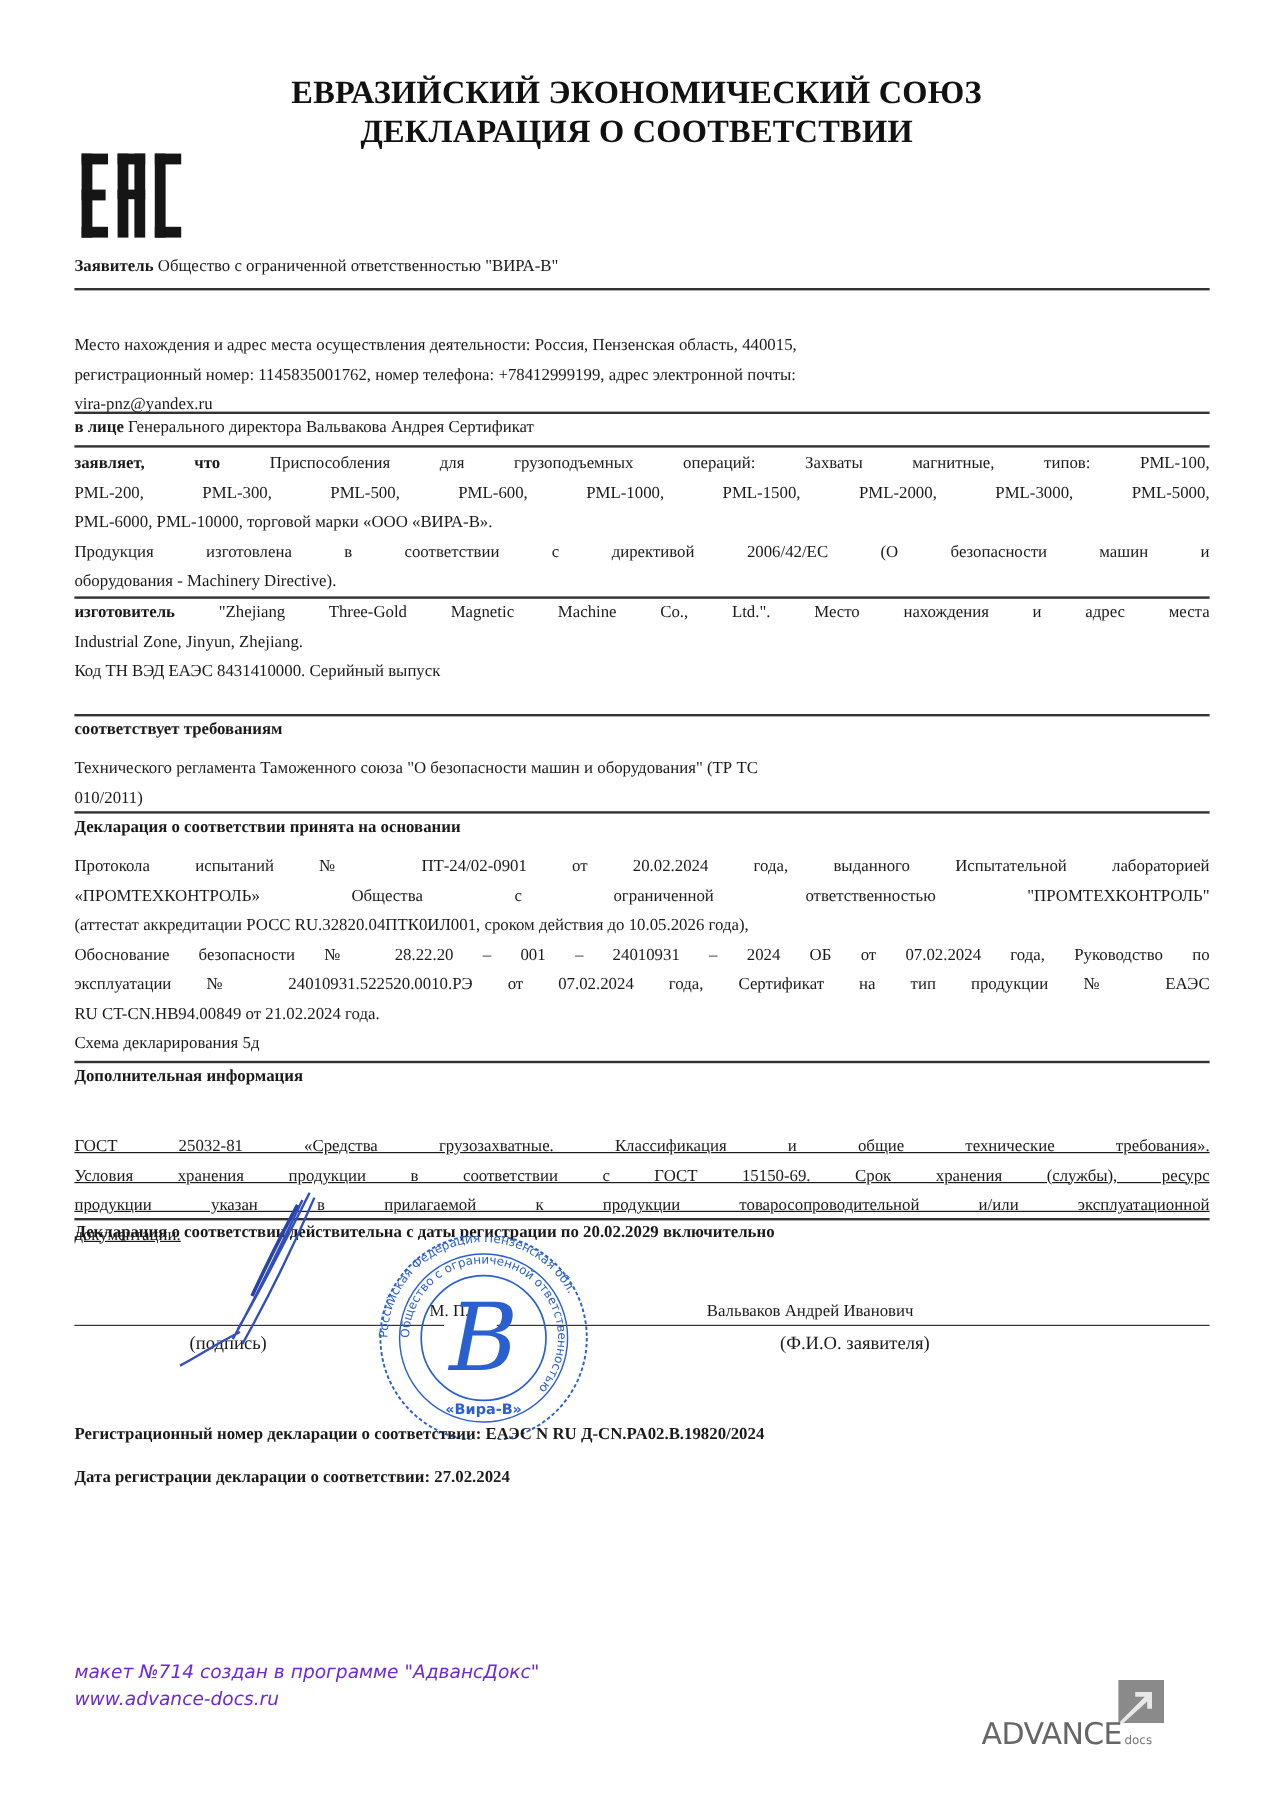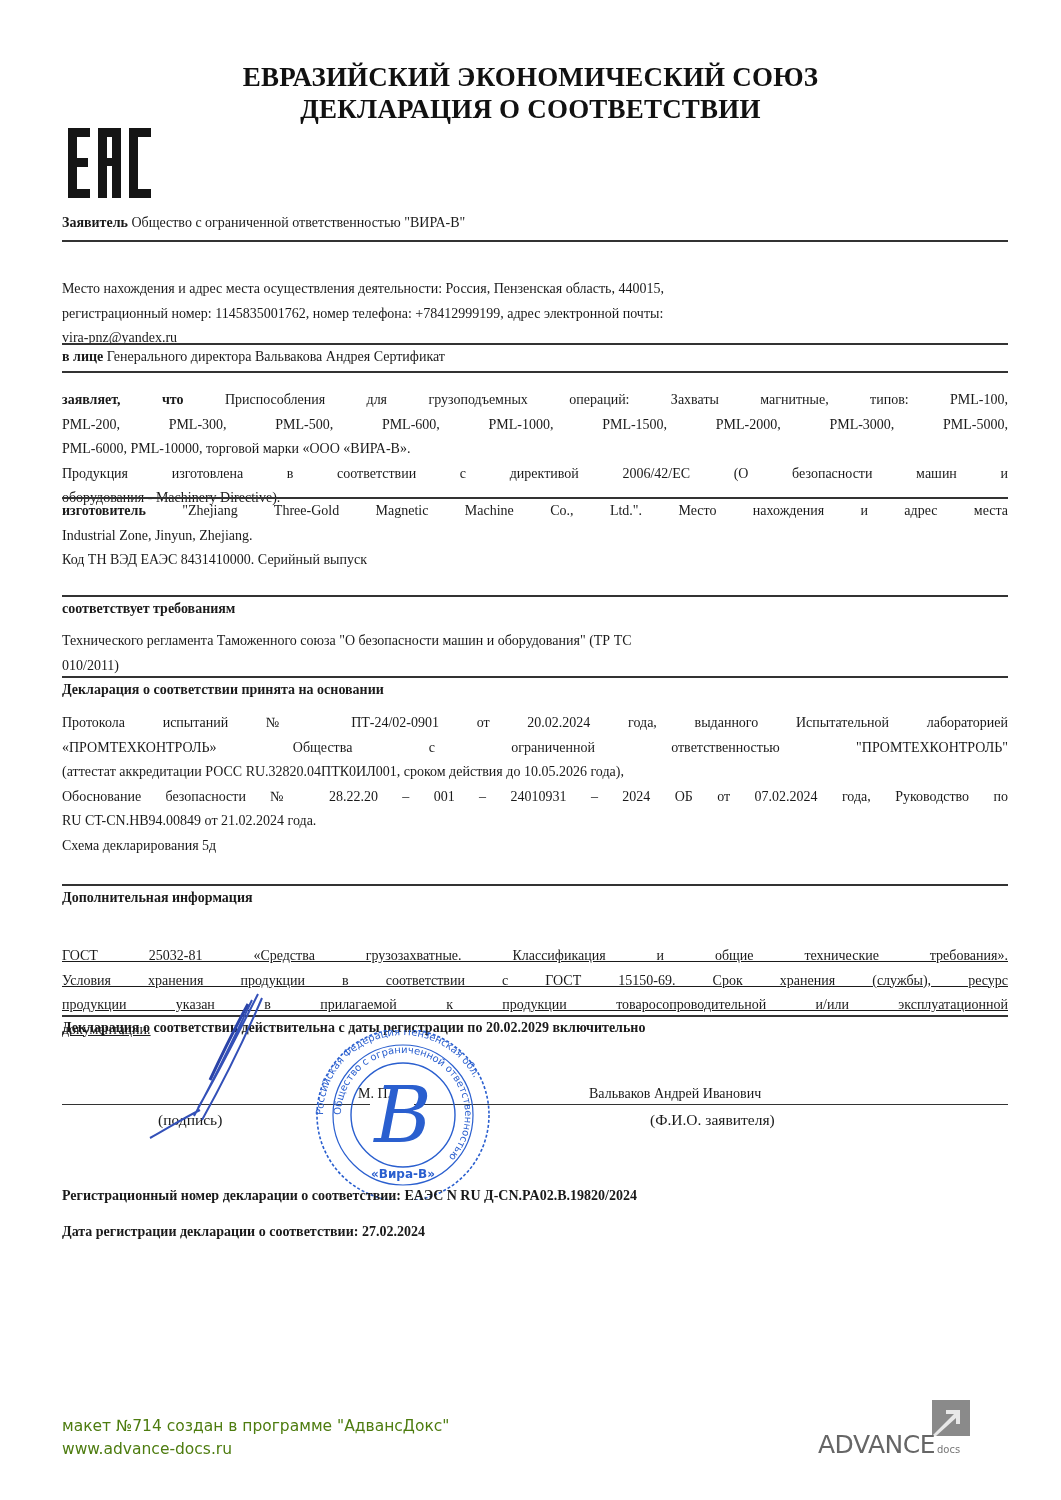--- a/index.html
+++ b/index.html
@@ -16,21 +16,21 @@
   .t2 { top: 94px; }
   .eac { position: absolute; left: 68px; top: 128px; width: 84px; height: 70px; }
   .eac div { position: absolute; background: #151515; }
   .block { position: absolute; left: 62px; width: 946px; font-size: 14px; line-height: 24.5px; }
   .rule { position: absolute; left: 62px; width: 946px; height: 0; border-top: 2px solid #333; }
   .just-last { text-align: justify; text-align-last: justify; }
   b { font-weight: bold; }
   .sig-line { position: absolute; height: 0; border-top: 1.5px solid #333; }
   .small { font-size: 15.5px; }
   .stamp { position: absolute; left: 298px; top: 1030px; width: 210px; height: 170px; }
-  .footer { position: absolute; left: 62px; top: 1415px; font-family: "DejaVu Sans", sans-serif; font-size: 15.5px; line-height: 23px; color: #4d7c0f; }
+  .footer { position: absolute; left: 62px; top: 1382px; font-family: "DejaVu Sans", sans-serif; font-size: 15.5px; line-height: 23px; color: #6d28d9; font-style: italic; }
   .logo { position: absolute; left: 818px; top: 1400px; width: 160px; height: 62px; }
   .logo-text { position: absolute; left: 0; top: 30px; font-family: "DejaVu Sans", sans-serif; font-size: 25px; color: #666; letter-spacing: -0.5px; }
   .logo-sub { font-size: 10px; color: #777; margin-left: 2px; letter-spacing: 0; }
   .logo-mark { position: absolute; left: 110px; top: 0px; width: 42px; height: 36px; }
 </style>
 </head>
 <body>
 
 <div class="page">
 
@@ -66,21 +66,21 @@
     <div>vira-pnz@yandex.ru</div>
   </div>
   <div class="rule" style="top:343px;"></div>
 
   <div class="block" style="top:345px;">
     <b>в лице</b>
     <span>Генерального директора Вальвакова Андрея Сертификат</span>
   </div>
   <div class="rule" style="top:371px;"></div>
 
-  <div class="block" style="top:388px;">
+  <div class="block" style="top:375px;">
     <div class="just-last"><b>заявляет, что</b> <span>Приспособления для грузоподъемных операций: Захваты магнитные, типов: PML-100,</span></div>
     <div class="just-last">PML-200, PML-300, PML-500, PML-600, PML-1000, PML-1500, PML-2000, PML-3000, PML-5000,</div>
     <div>PML-6000, PML-10000, торговой марки «ООО «ВИРА-В».</div>
     <div class="just-last">Продукция изготовлена в соответствии с директивой 2006/42/EC (О безопасности машин и</div>
     <div>оборудования - Machinery Directive).</div>
   </div>
   <div class="rule" style="top:497px;"></div>
 
   <div class="block" style="top:499px;">
     <div class="just-last"><b>изготовитель</b> <span>"Zhejiang Three-Gold Magnetic Machine Co., Ltd.". Место нахождения и адрес места</span></div>
@@ -99,20 +99,21 @@
   <div class="rule" style="top:676px;"></div>
 
   <div class="block" style="top:678px;">
     <b>Декларация о соответствии принята на основании</b>
   </div>
   <div class="block" style="top:711px;">
     <div class="just-last">Протокола испытаний № ПТ-24/02-0901 от 20.02.2024 года, выданного Испытательной лабораторией</div>
     <div class="just-last">«ПРОМТЕХКОНТРОЛЬ» Общества с ограниченной ответственностью "ПРОМТЕХКОНТРОЛЬ"</div>
     <div>(аттестат аккредитации РОСС RU.32820.04ПТК0ИЛ001, сроком действия до 10.05.2026 года),</div>
     <div class="just-last">Обоснование безопасности № 28.22.20 – 001 – 24010931 – 2024 ОБ от 07.02.2024 года, Руководство по</div>
+    <div class="just-last">эксплуатации № 24010931.522520.0010.РЭ от 07.02.2024 года, Сертификат на тип продукции № ЕАЭС</div>
     <div>RU CT-CN.HB94.00849 от 21.02.2024 года.</div>
     <div>Схема декларирования 5д</div>
   </div>
   <div class="rule" style="top:884px;"></div>
 
   <div class="block" style="top:886px;">
     <b>Дополнительная информация</b>
   </div>
   <div class="block" style="top:944px;text-decoration:underline;">
     <div class="just-last">ГОСТ 25032-81 «Средства грузозахватные. Классификация и общие технические требования».</div>

